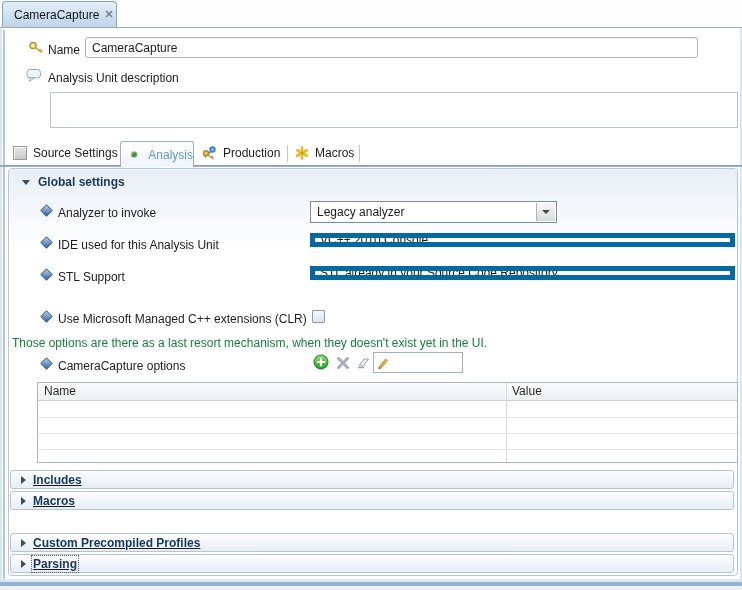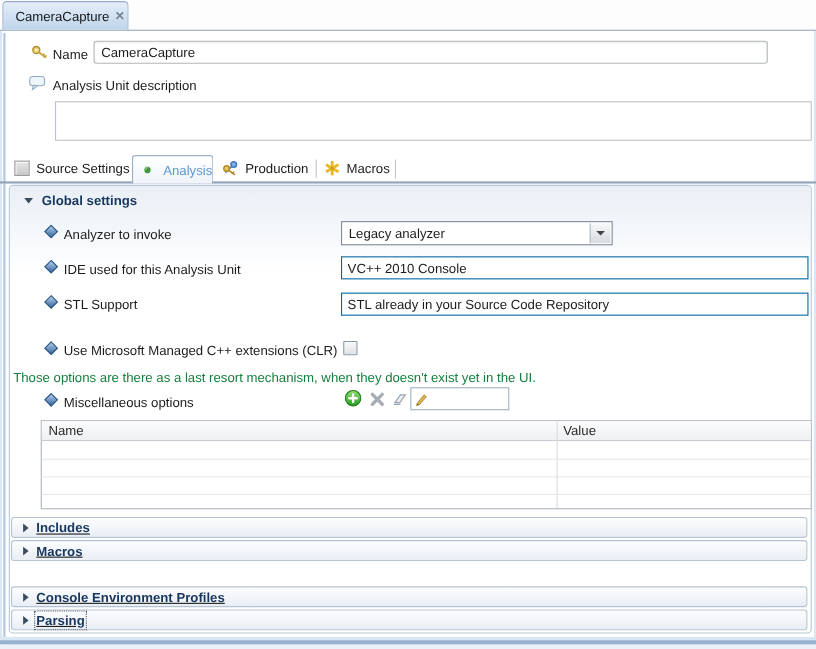--- a/index.html
+++ b/index.html
@@ -67,21 +67,21 @@
 
   .combo{left:310px;top:201px;width:247px;height:22px;box-sizing:border-box;
       border:1px solid #7f8b98;background:#fff;}
   .combo-text{position:absolute;left:6px;top:3px;}
   .combo-btn{position:absolute;right:1px;top:1px;bottom:1px;width:18px;
       background:linear-gradient(#f7f8f9,#d7dbdf);border-left:1px solid #aab2ba;
       display:flex;align-items:center;justify-content:center;}
   .combo-arrow{width:0;height:0;border-top:4px solid #444;border-left:4px solid transparent;
       border-right:4px solid transparent;}
 
-  .txtfield{position:absolute;box-sizing:border-box;height:21px;border:1px solid #0369a1;background:#fff;
+  .txtfield{position:absolute;box-sizing:border-box;height:14px;border:5px solid #0369a1;background:#fff;
       padding:0 5px;font-family:"Liberation Sans",sans-serif;font-size:12px;color:#1c1c1c;}
   .field-ide{left:310px;top:233px;width:425px;}
   .field-stl{left:310px;top:266px;width:425px;}
 
   .clr-checkbox{left:312px;top:310px;width:13px;height:13px;box-sizing:border-box;
       border:1px solid #8f99a3;border-radius:1px;background:linear-gradient(#f8f9fa,#dfe3e7);}
   .note{left:12px;top:336px;color:#15803d;}
 
   .add-icon{left:313px;top:354px;} .del-icon{left:336px;top:356px;} .eraser-icon{left:355px;top:355px;}
   .misc-filter{left:373px;top:352px;width:90px;height:21px;box-sizing:border-box;
@@ -247,21 +247,21 @@
   <span class="abs lbl-clr">Use Microsoft Managed C++ extensions (CLR)</span>
   <span class="abs clr-checkbox"></span>
 
   <span class="abs note">Those options are there as a last resort mechanism, when they doesn't exist yet in the UI.</span>
 
   <span class="abs d5">
     <svg width="13" height="13" viewBox="0 0 13 13">
         <polygon points="6.5,0.8 12.2,6.5 6.5,12.2 0.8,6.5" fill="url(#dg)" stroke="#26517f" stroke-width="1"></polygon>
       </svg>
   </span>
-  <span class="abs lbl-misc">Miscellaneous options</span>
+  <span class="abs lbl-misc">CameraCapture options</span>
 
   <span class="abs add-icon">
     <svg width="16" height="16" viewBox="0 0 16 16">
       <circle cx="8" cy="8" r="7" fill="url(#gg)" stroke="#1e7a1e"></circle>
       <path d="M8 4.6 V11.4 M4.6 8 H11.4" stroke="#fff" stroke-width="2.2" stroke-linecap="round"></path>
     </svg>
   </span>
   <span class="abs del-icon">
     <svg width="14" height="14" viewBox="0 0 14 14">
       <path d="M2.5 2.5 L11.5 11.5 M11.5 2.5 L2.5 11.5" stroke="#a6adb5" stroke-width="3" stroke-linecap="round"></path>
@@ -296,20 +296,20 @@
   <div class="acc acc1">
     <span class="tri-right"></span>
     <span class="acc-label">Includes</span>
   </div>
   <div class="acc acc2">
     <span class="tri-right"></span>
     <span class="acc-label">Macros</span>
   </div>
   <div class="acc acc4">
     <span class="tri-right"></span>
-    <span class="acc-label">Console Environment Profiles</span>
+    <span class="acc-label">Custom Precompiled Profiles</span>
   </div>
   <div class="acc acc5">
     <span class="tri-right"></span>
     <span class="acc-label focus-dotted">Parsing</span>
   </div>
 
 </div>
 
 </body></html>

